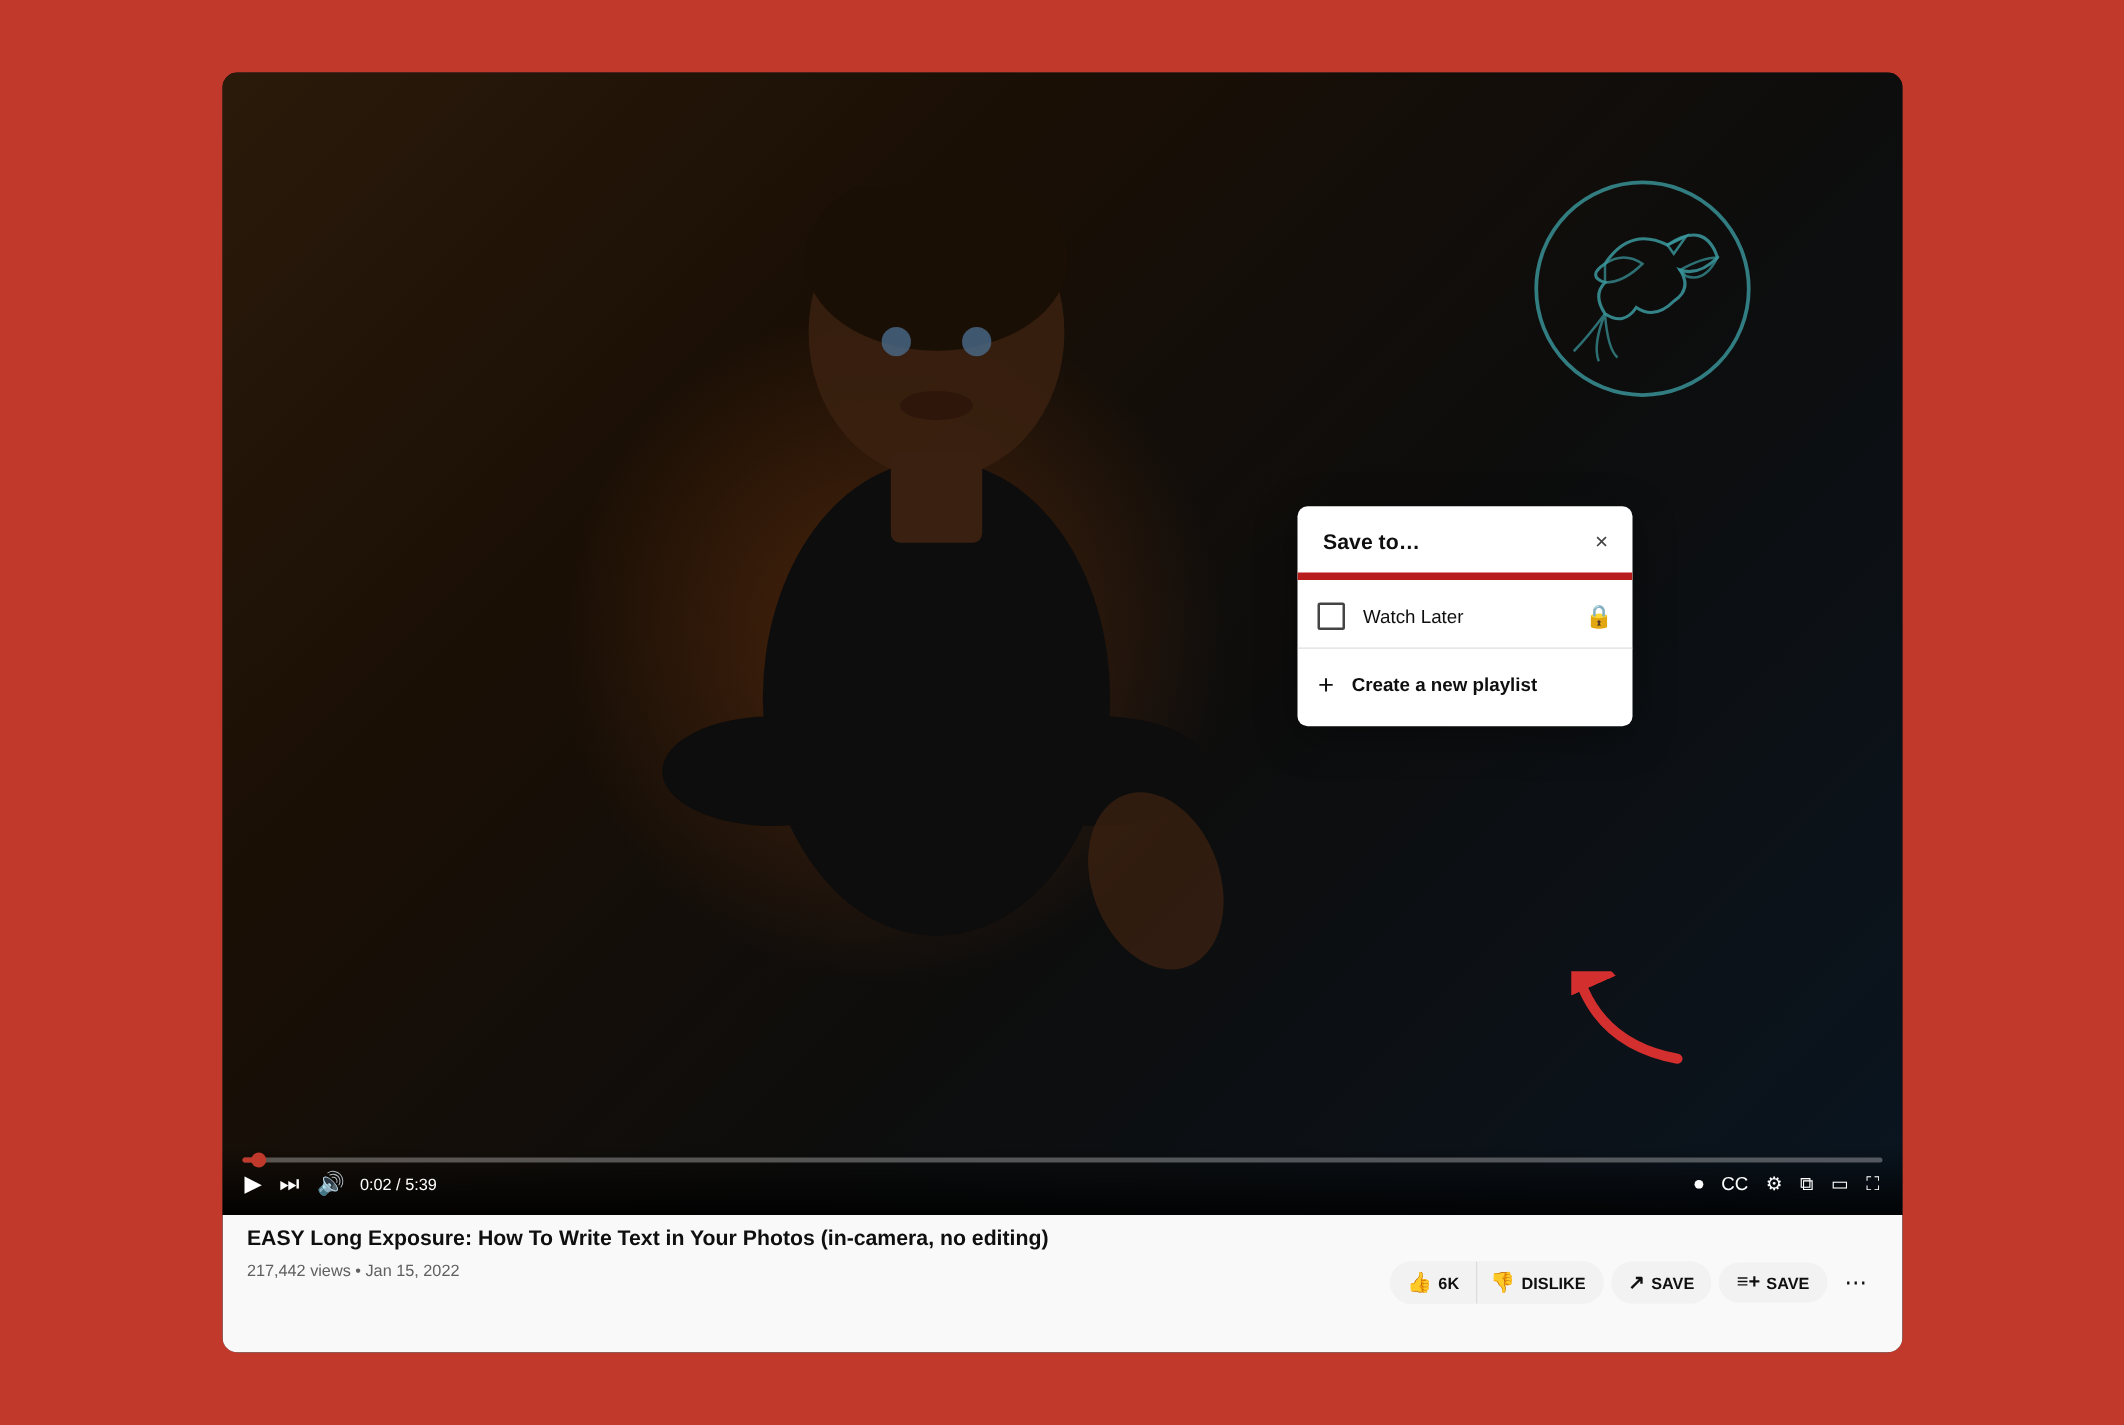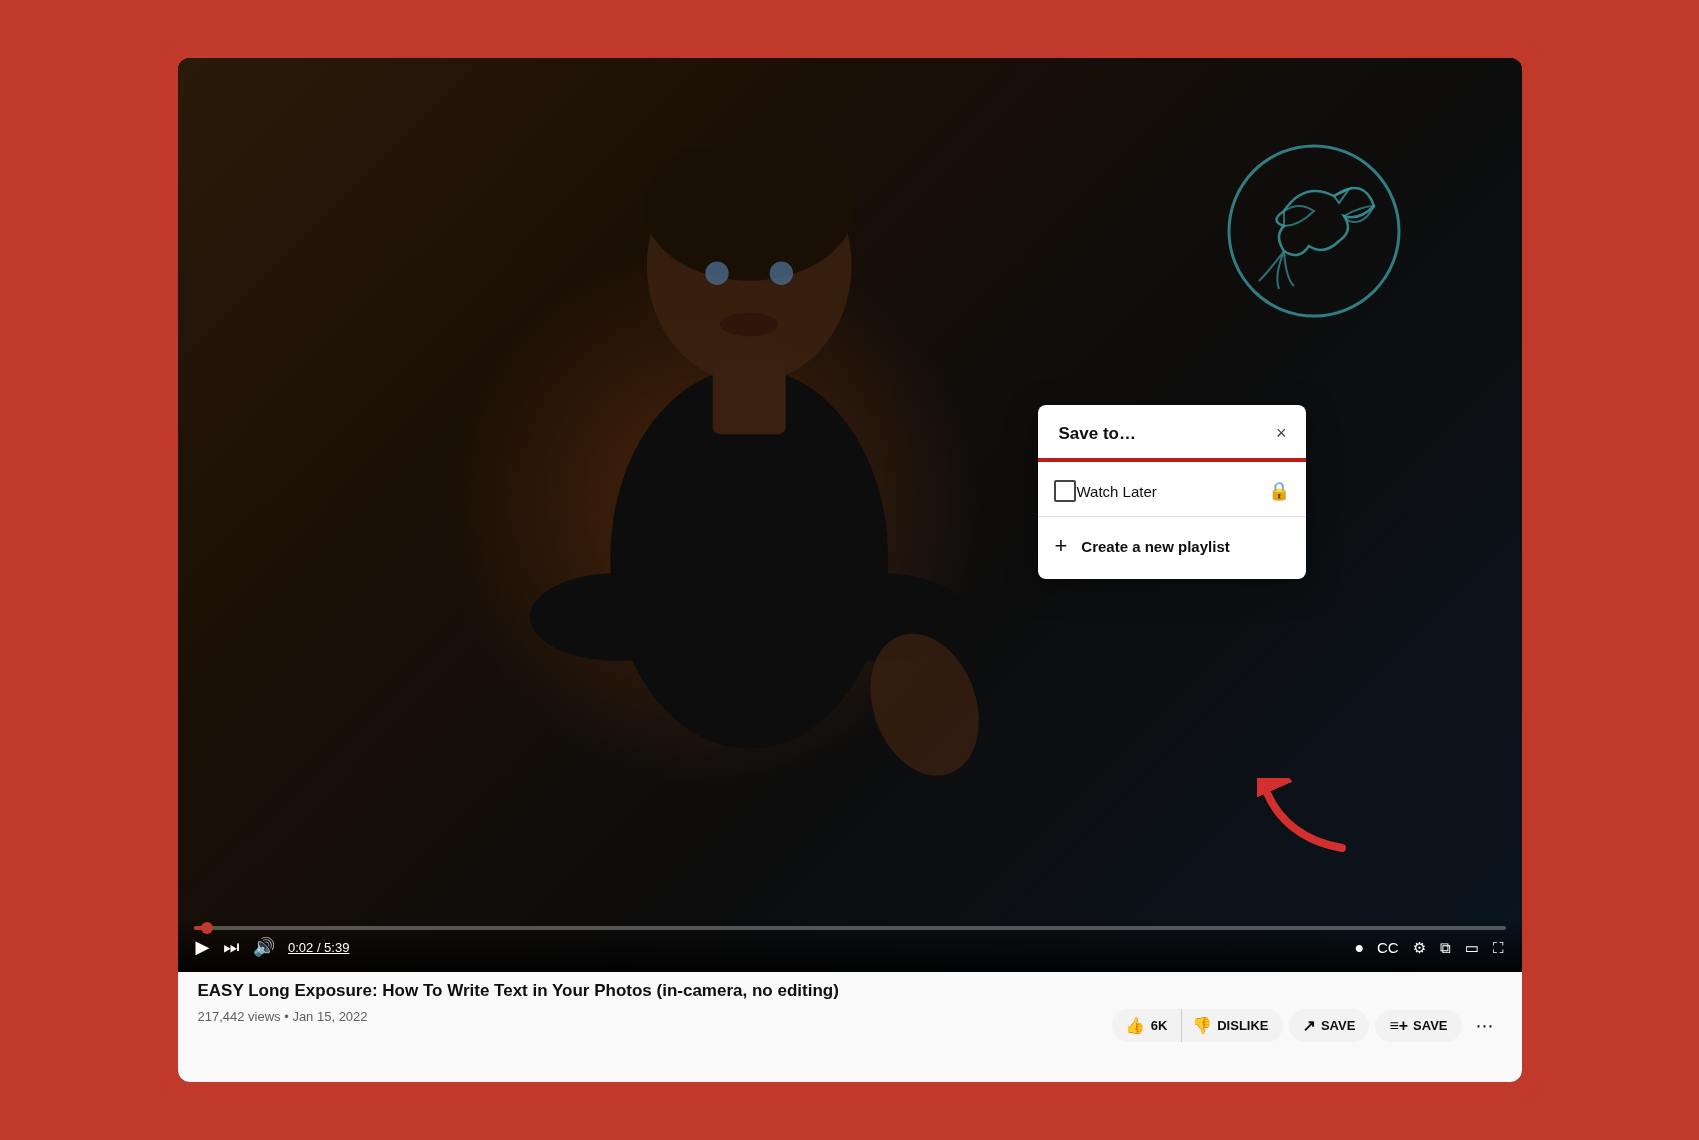--- a/index.html
+++ b/index.html
@@ -118,21 +118,20 @@
       background: none;
       border: none;
       line-height: 1;
       padding: 2px;
     }
 
     .time-display {
       font-size: 13px;
       color: white;
       white-space: nowrap;
-      text-decoration: underline;
     }
 
     .controls-right {
       margin-left: auto;
       display: flex;
       align-items: center;
       gap: 10px;
     }
 
     .ctrl-btn-small {
@@ -231,21 +230,21 @@
       box-shadow: 0 8px 32px rgba(0,0,0,0.35);
       z-index: 10;
       overflow: hidden;
     }
 
     .dialog-header {
       display: flex;
       align-items: center;
       justify-content: space-between;
       padding: 16px 16px 12px 20px;
-      border-bottom: 4px solid #b91c1c;
+      border-bottom: 6px solid #b91c1c;
     }
 
     .dialog-title {
       font-size: 17px;
       font-weight: 600;
       color: #0f0f0f;
     }
 
     .close-btn {
       background: none;
@@ -258,20 +257,21 @@
 
     .dialog-list {
       padding: 6px 0;
     }
 
     .dialog-item {
       display: flex;
       align-items: center;
       padding: 12px 16px;
       cursor: pointer;
+      gap: 14px;
     }
 
     .checkbox-box {
       width: 22px;
       height: 22px;
       border: 2px solid #444;
       border-radius: 2px;
       flex-shrink: 0;
     }
 

